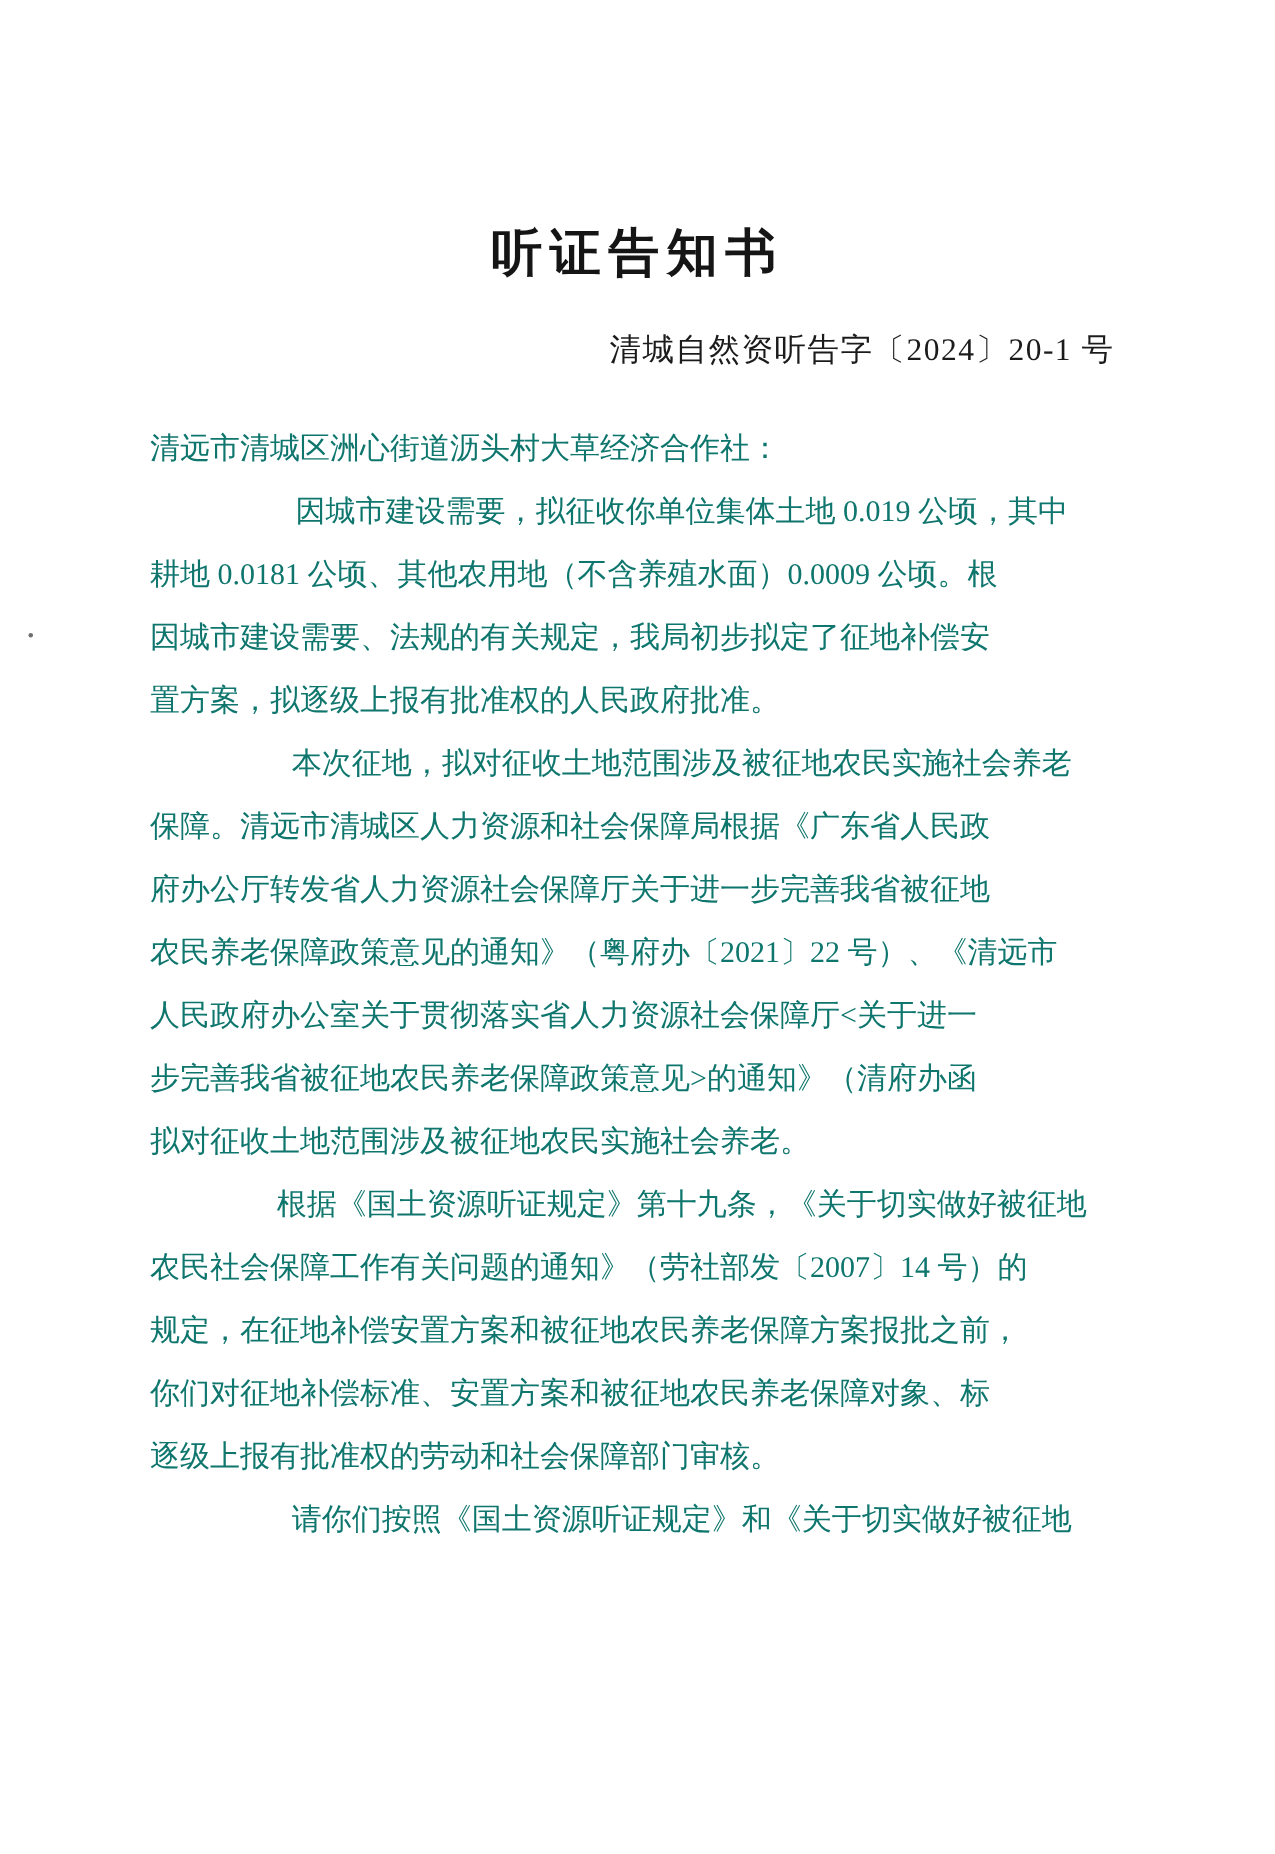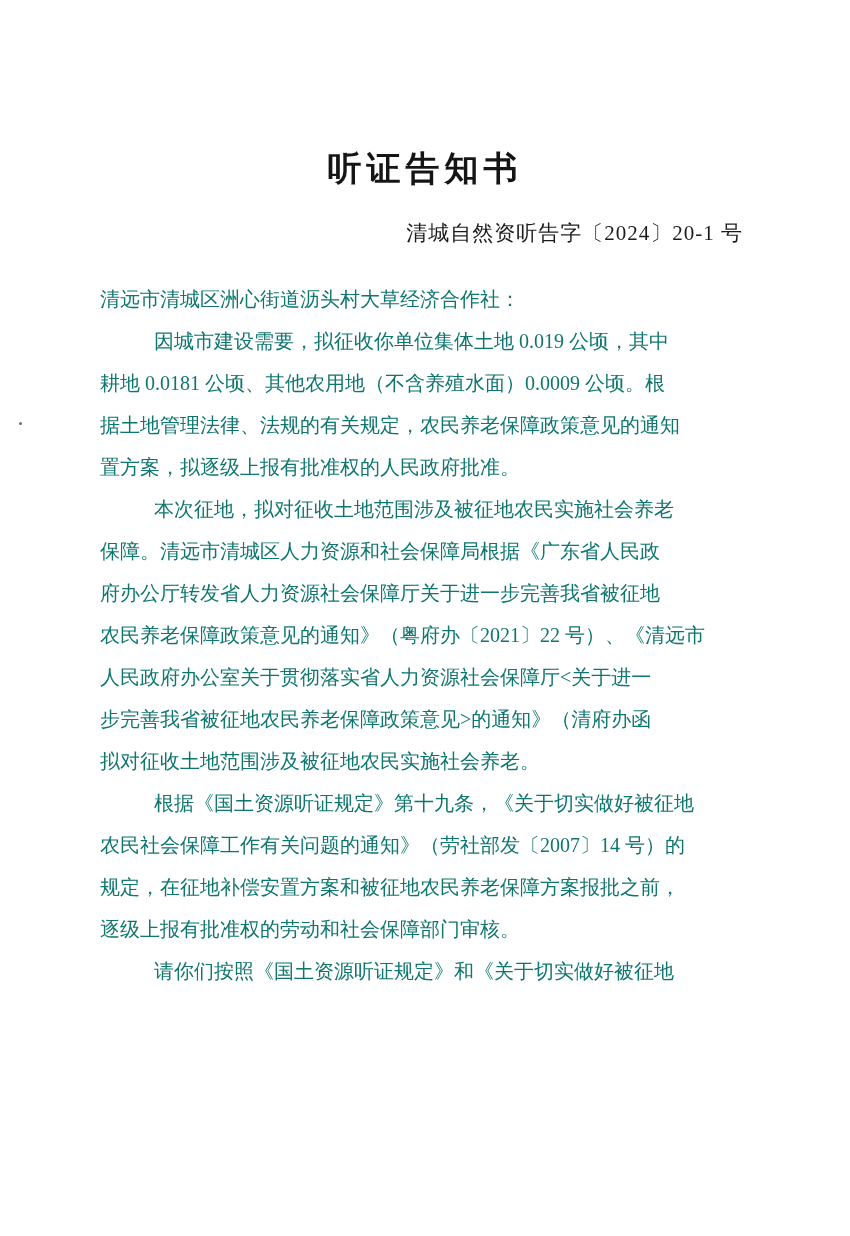--- a/index.html
+++ b/index.html
@@ -36,21 +36,21 @@
   .doc-body {
     position: absolute;
     left: 100px;
     top: 278px;
     width: 655px;
     font-size: 20px;
     line-height: 42px;
     color: #0f766e;
   }
   .line { white-space: nowrap; }
-  .indent { text-indent: 54px; }
+  .indent { text-indent: 54px; text-align: center; }
   .artifact-dot {
     position: absolute;
     left: 19px;
     top: 422px;
     width: 3px;
     height: 3px;
     border-radius: 50%;
     background: #6f6f6f;
   }
 </style>
@@ -60,31 +60,32 @@
 <div class="page">
 
   <div class="doc-title">听证告知书</div>
 
   <div class="doc-ref">清城自然资听告字〔2024〕20-1 号</div>
 
   <div class="doc-body">
     <div class="line">清远市清城区洲心街道沥头村大草经济合作社：</div>
     <div class="line indent">因城市建设需要，拟征收你单位集体土地 0.019 公顷，其中</div>
     <div class="line">耕地 0.0181 公顷、其他农用地（不含养殖水面）0.0009 公顷。根</div>
-    <div class="line">据土地管理法律、法规的有关规定，农民养老保障政策意见的通知</div>
+    <div class="line">因城市建设需要、法规的有关规定，我局初步拟定了征地补偿安</div>
     <div class="line">置方案，拟逐级上报有批准权的人民政府批准。</div>
     <div class="line indent">本次征地，拟对征收土地范围涉及被征地农民实施社会养老</div>
     <div class="line">保障。清远市清城区人力资源和社会保障局根据《广东省人民政</div>
     <div class="line">府办公厅转发省人力资源社会保障厅关于进一步完善我省被征地</div>
     <div class="line">农民养老保障政策意见的通知》（粤府办〔2021〕22 号）、《清远市</div>
     <div class="line">人民政府办公室关于贯彻落实省人力资源社会保障厅&lt;关于进一</div>
     <div class="line">步完善我省被征地农民养老保障政策意见&gt;的通知》（清府办函</div>
     <div class="line">拟对征收土地范围涉及被征地农民实施社会养老。</div>
     <div class="line indent">根据《国土资源听证规定》第十九条，《关于切实做好被征地</div>
     <div class="line">农民社会保障工作有关问题的通知》（劳社部发〔2007〕14 号）的</div>
     <div class="line">规定，在征地补偿安置方案和被征地农民养老保障方案报批之前，</div>
+    <div class="line">你们对征地补偿标准、安置方案和被征地农民养老保障对象、标</div>
     <div class="line">逐级上报有批准权的劳动和社会保障部门审核。</div>
     <div class="line indent">请你们按照《国土资源听证规定》和《关于切实做好被征地</div>
   </div>
 
   <div class="artifact-dot"></div>
 
 </div>
 
 </body></html>

